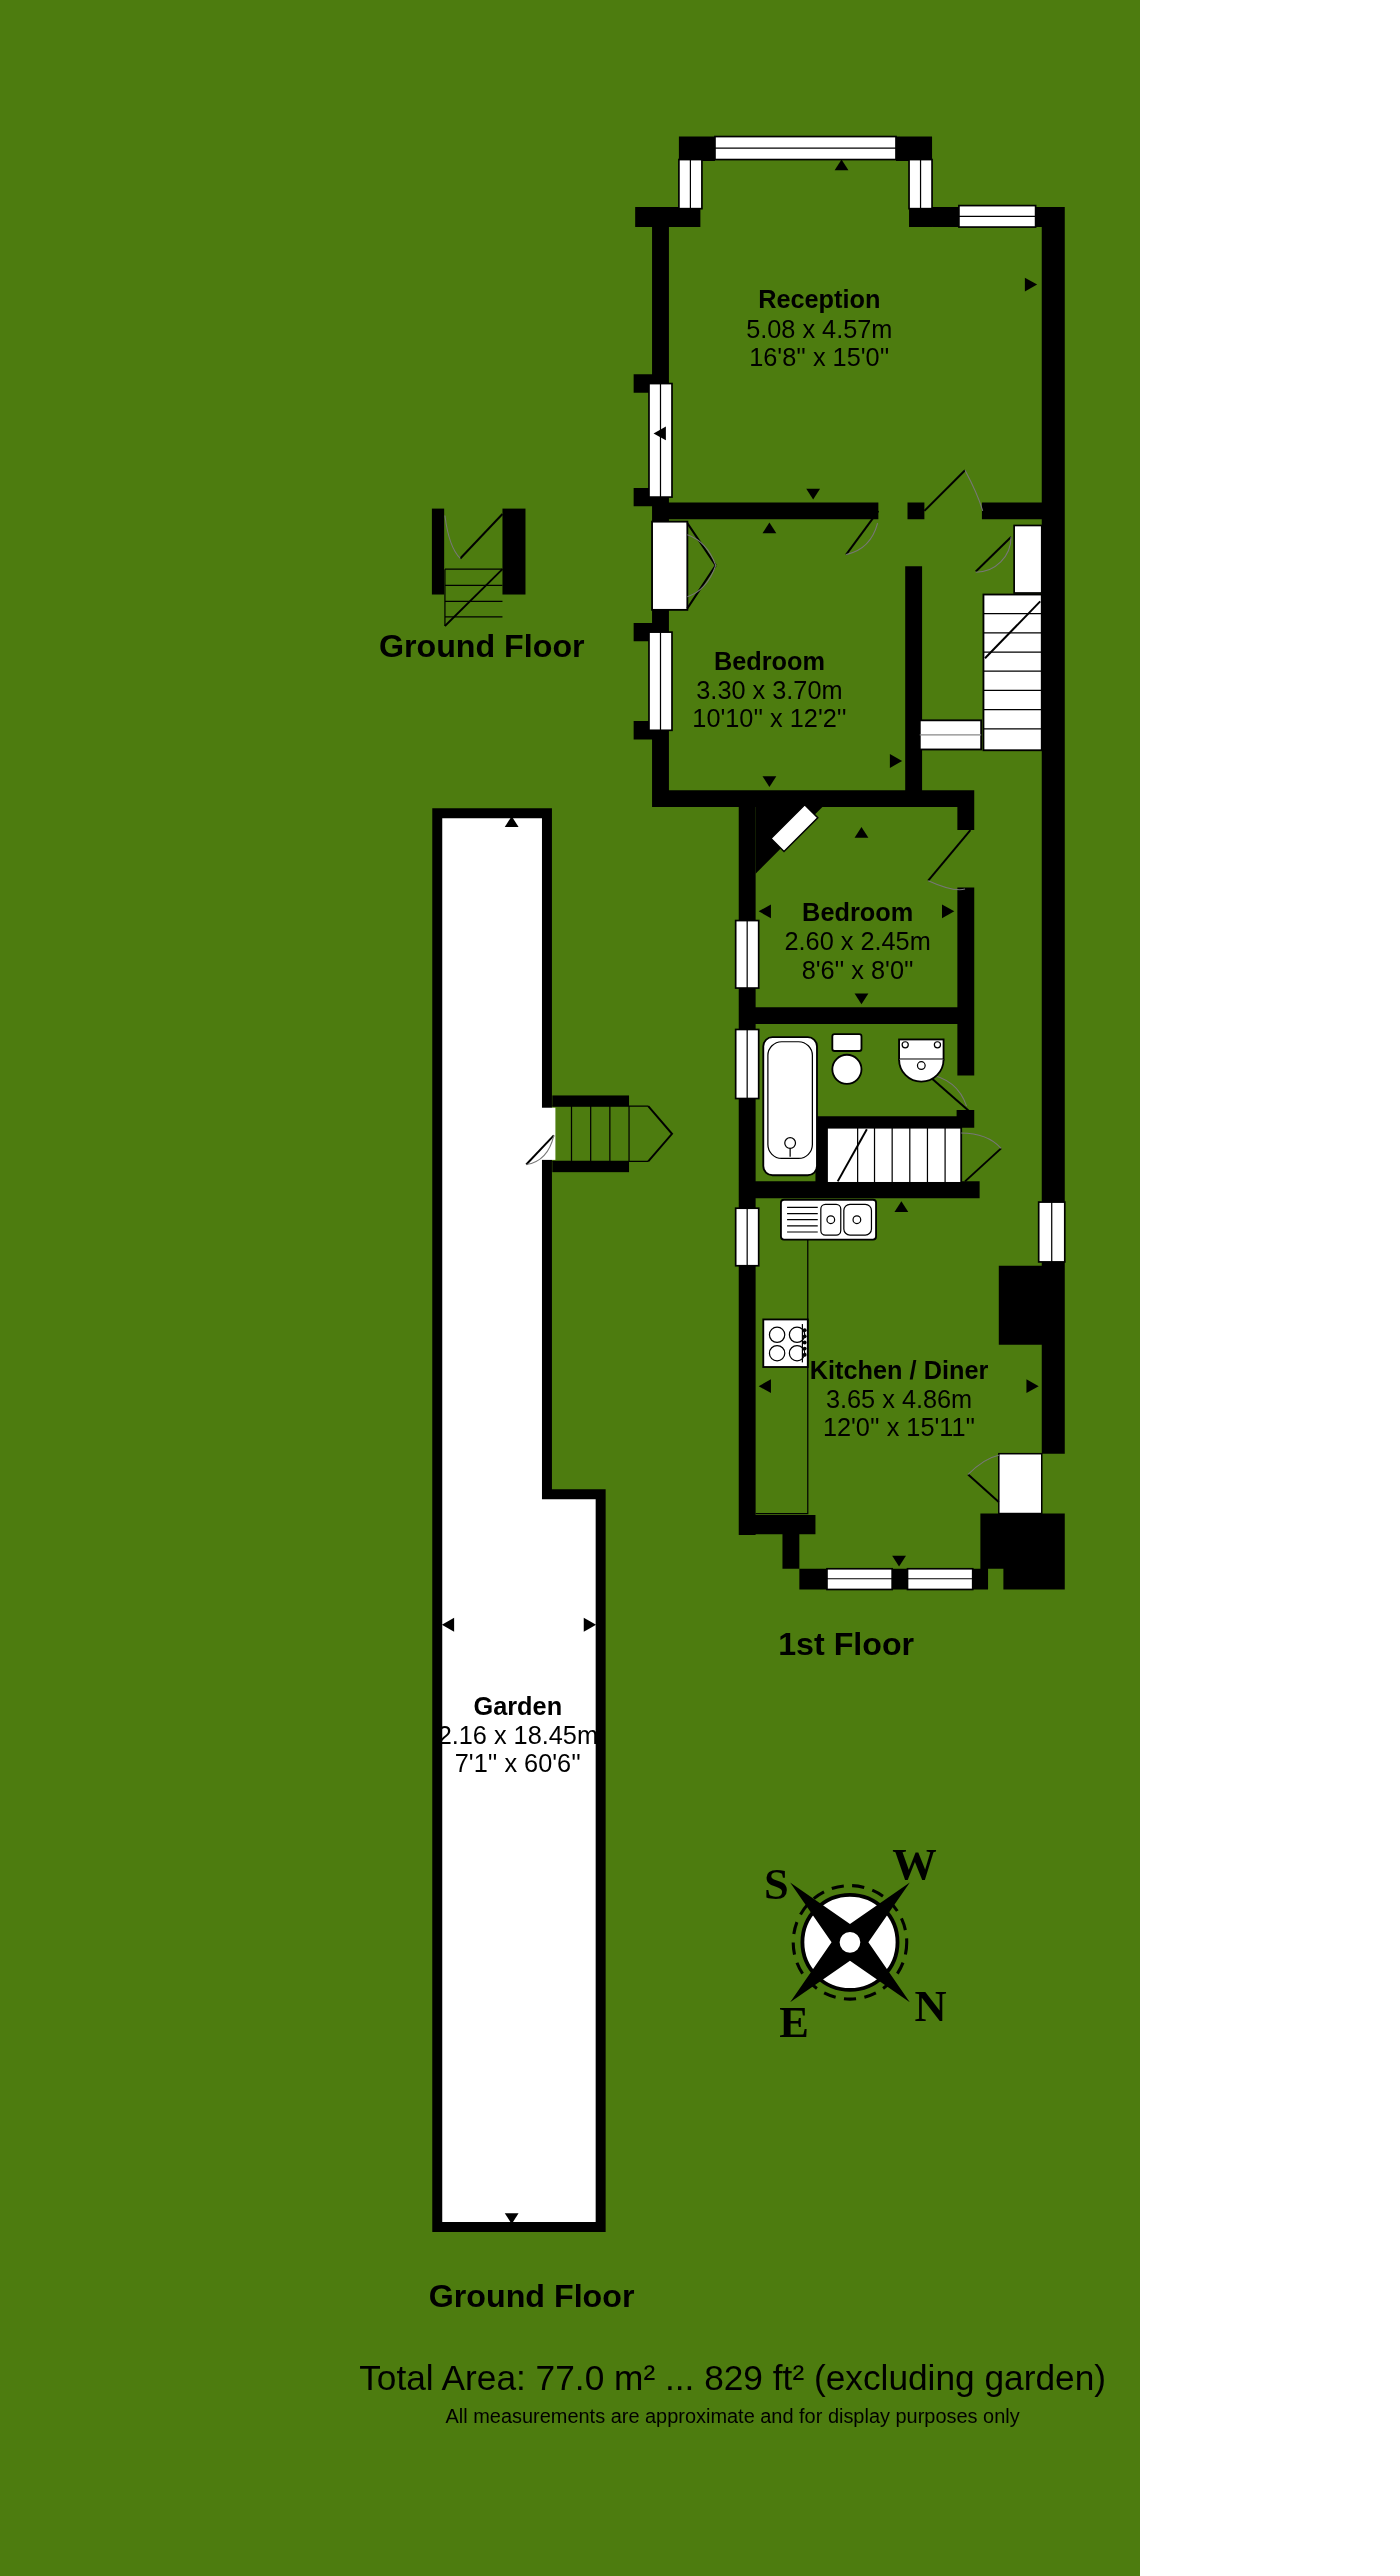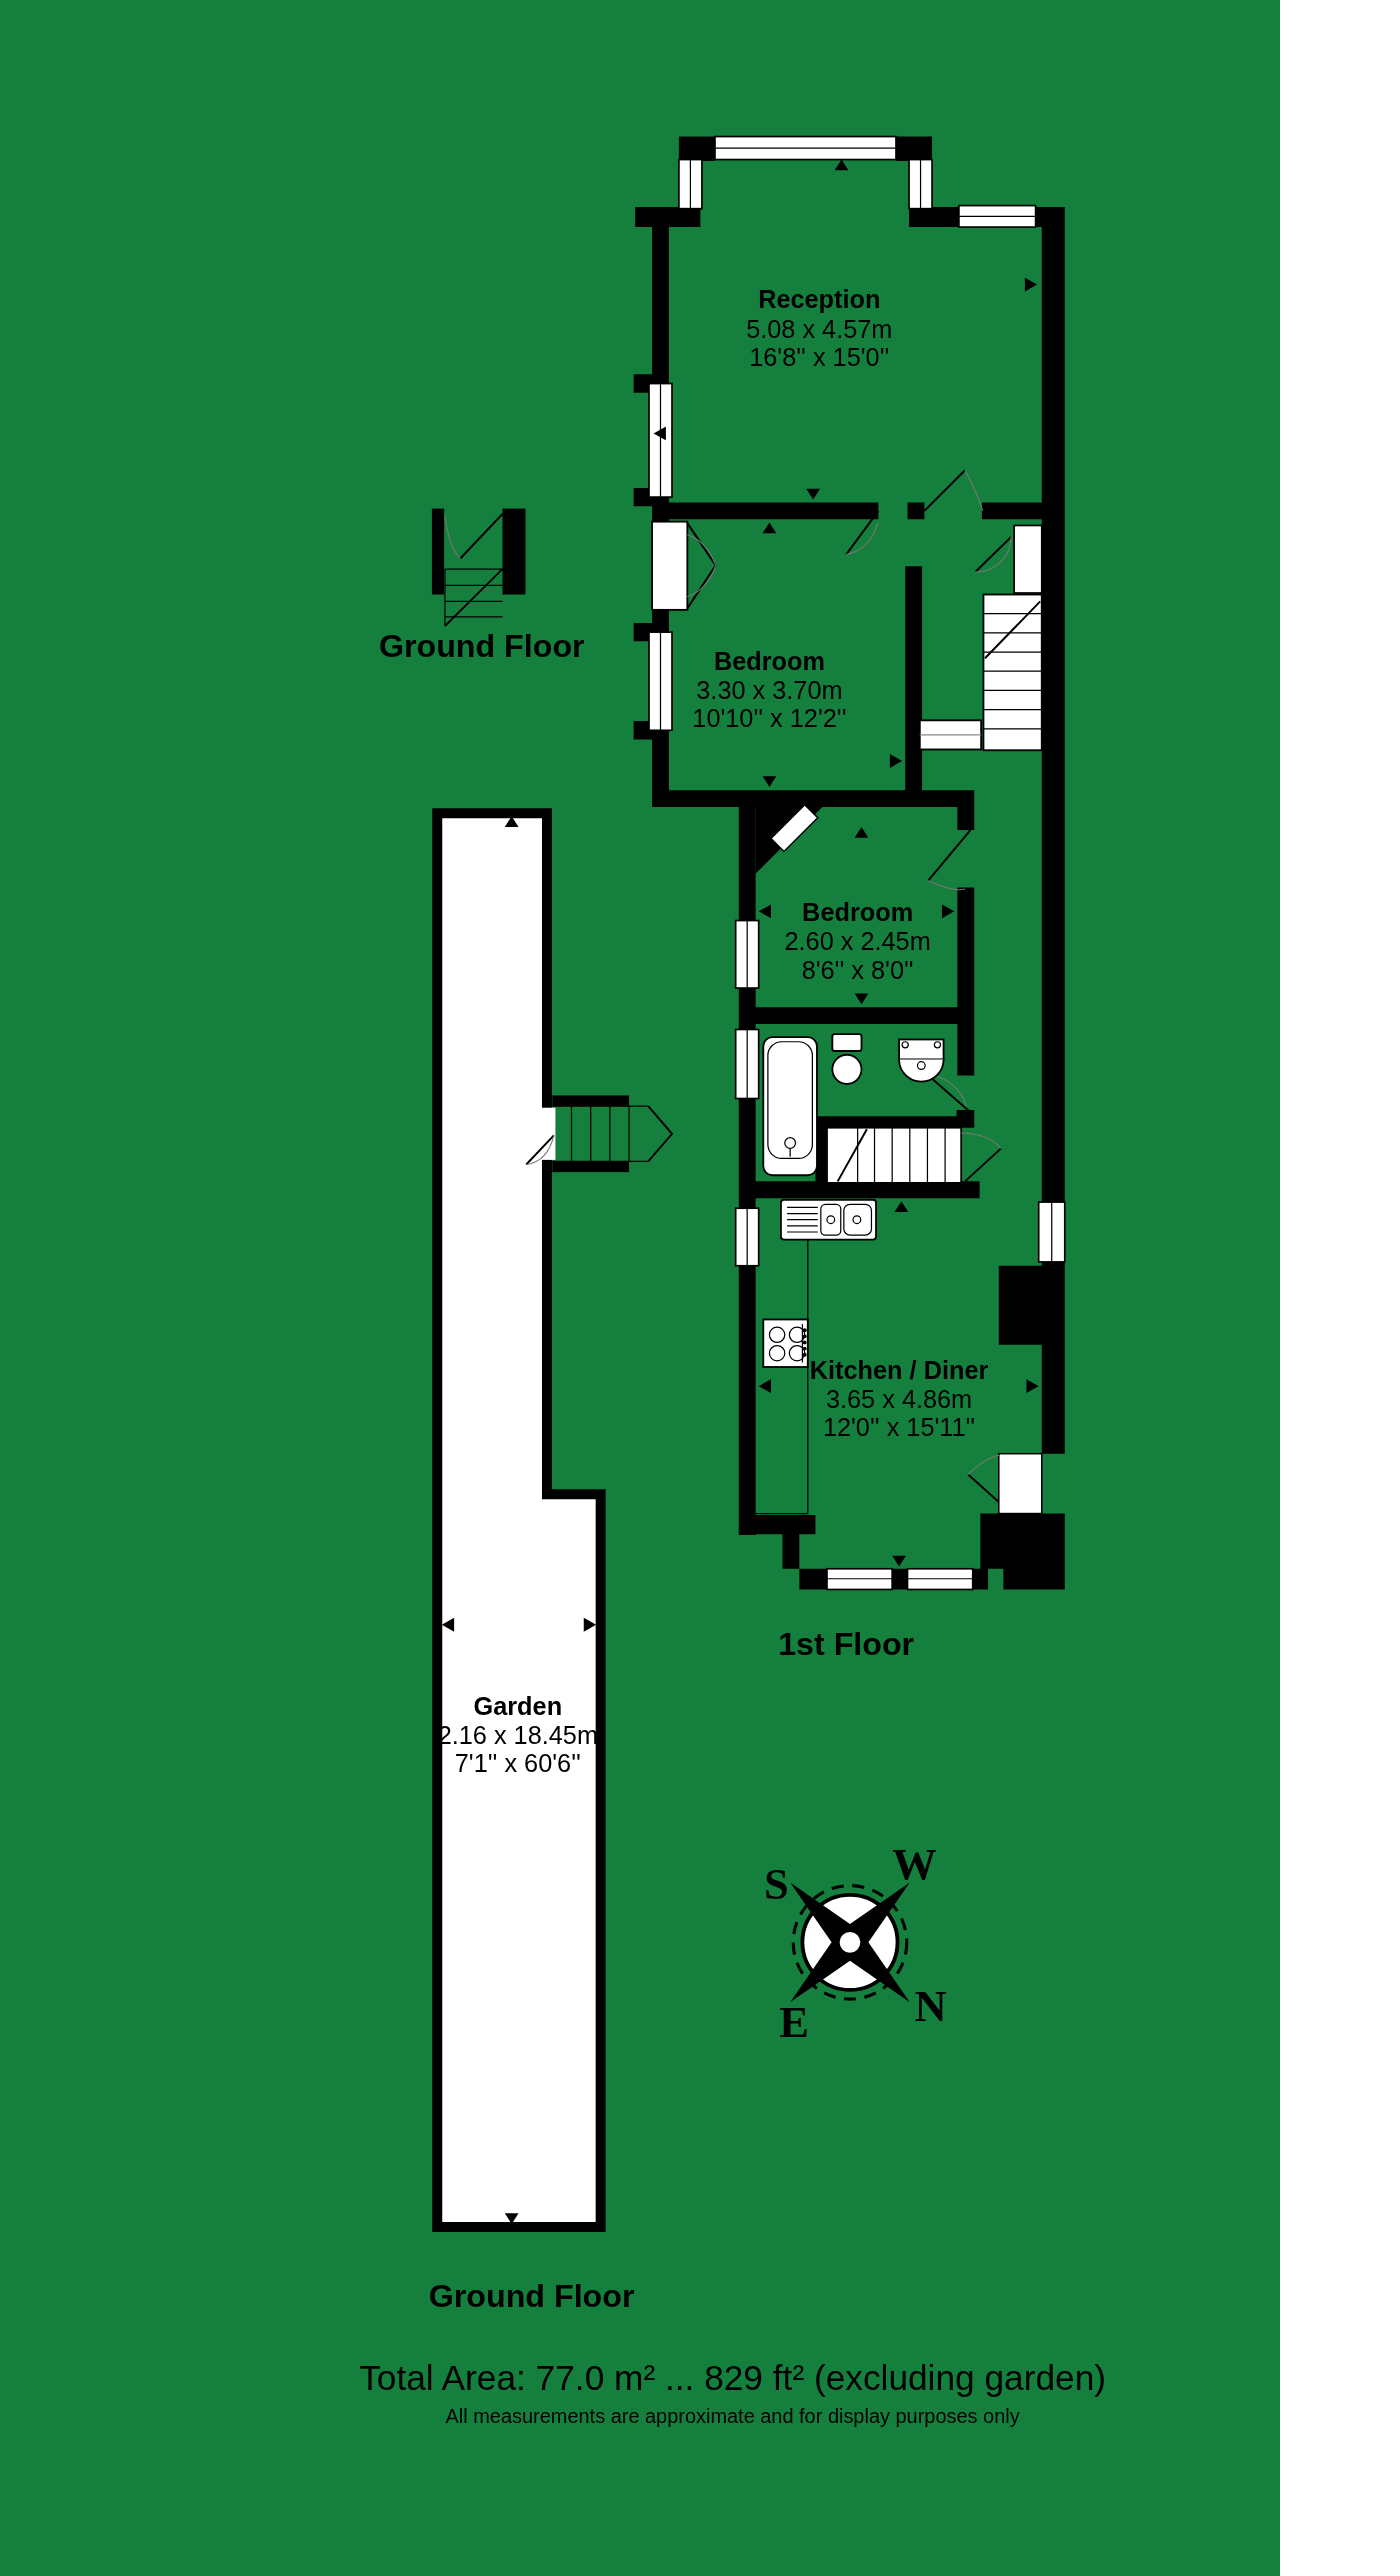--- a/index.html
+++ b/index.html
@@ -1,16 +1,16 @@
 <!DOCTYPE html>
 <html style="font-size:12.3px"><head>
 <meta charset="utf-8">
 <style>
   html,body{margin:0;padding:0;background:#ffffff;}
-  .page{width:1280px;height:2576px;background:#15803d;position:relative;}
+  .page{width:1140px;height:2576px;background:#4d7c0f;position:relative;}
   svg{display:block;}
   .room-name{font-family:"Liberation Sans",sans-serif;font-weight:700;font-size:33px;fill:#000;text-anchor:middle;}
   .room-dim{font-family:"Liberation Sans",sans-serif;font-weight:400;font-size:33px;fill:#000;text-anchor:middle;}
   .floor-label{font-family:"Liberation Sans",sans-serif;font-weight:700;font-size:42px;fill:#000;text-anchor:middle;}
   .compass-letter{font-family:"Liberation Serif",serif;font-weight:700;font-size:58px;fill:#000;text-anchor:middle;}
   .footer-main{font-family:"Liberation Sans",sans-serif;font-weight:400;font-size:46px;fill:#000;text-anchor:middle;}
   .footer-sub{font-family:"Liberation Sans",sans-serif;font-weight:400;font-size:26px;fill:#000;text-anchor:middle;}
   .wall{fill:#000;}
   .win{fill:#fff;stroke:#000;stroke-width:2.2;}
   .winline{stroke:#000;stroke-width:1.6;}

